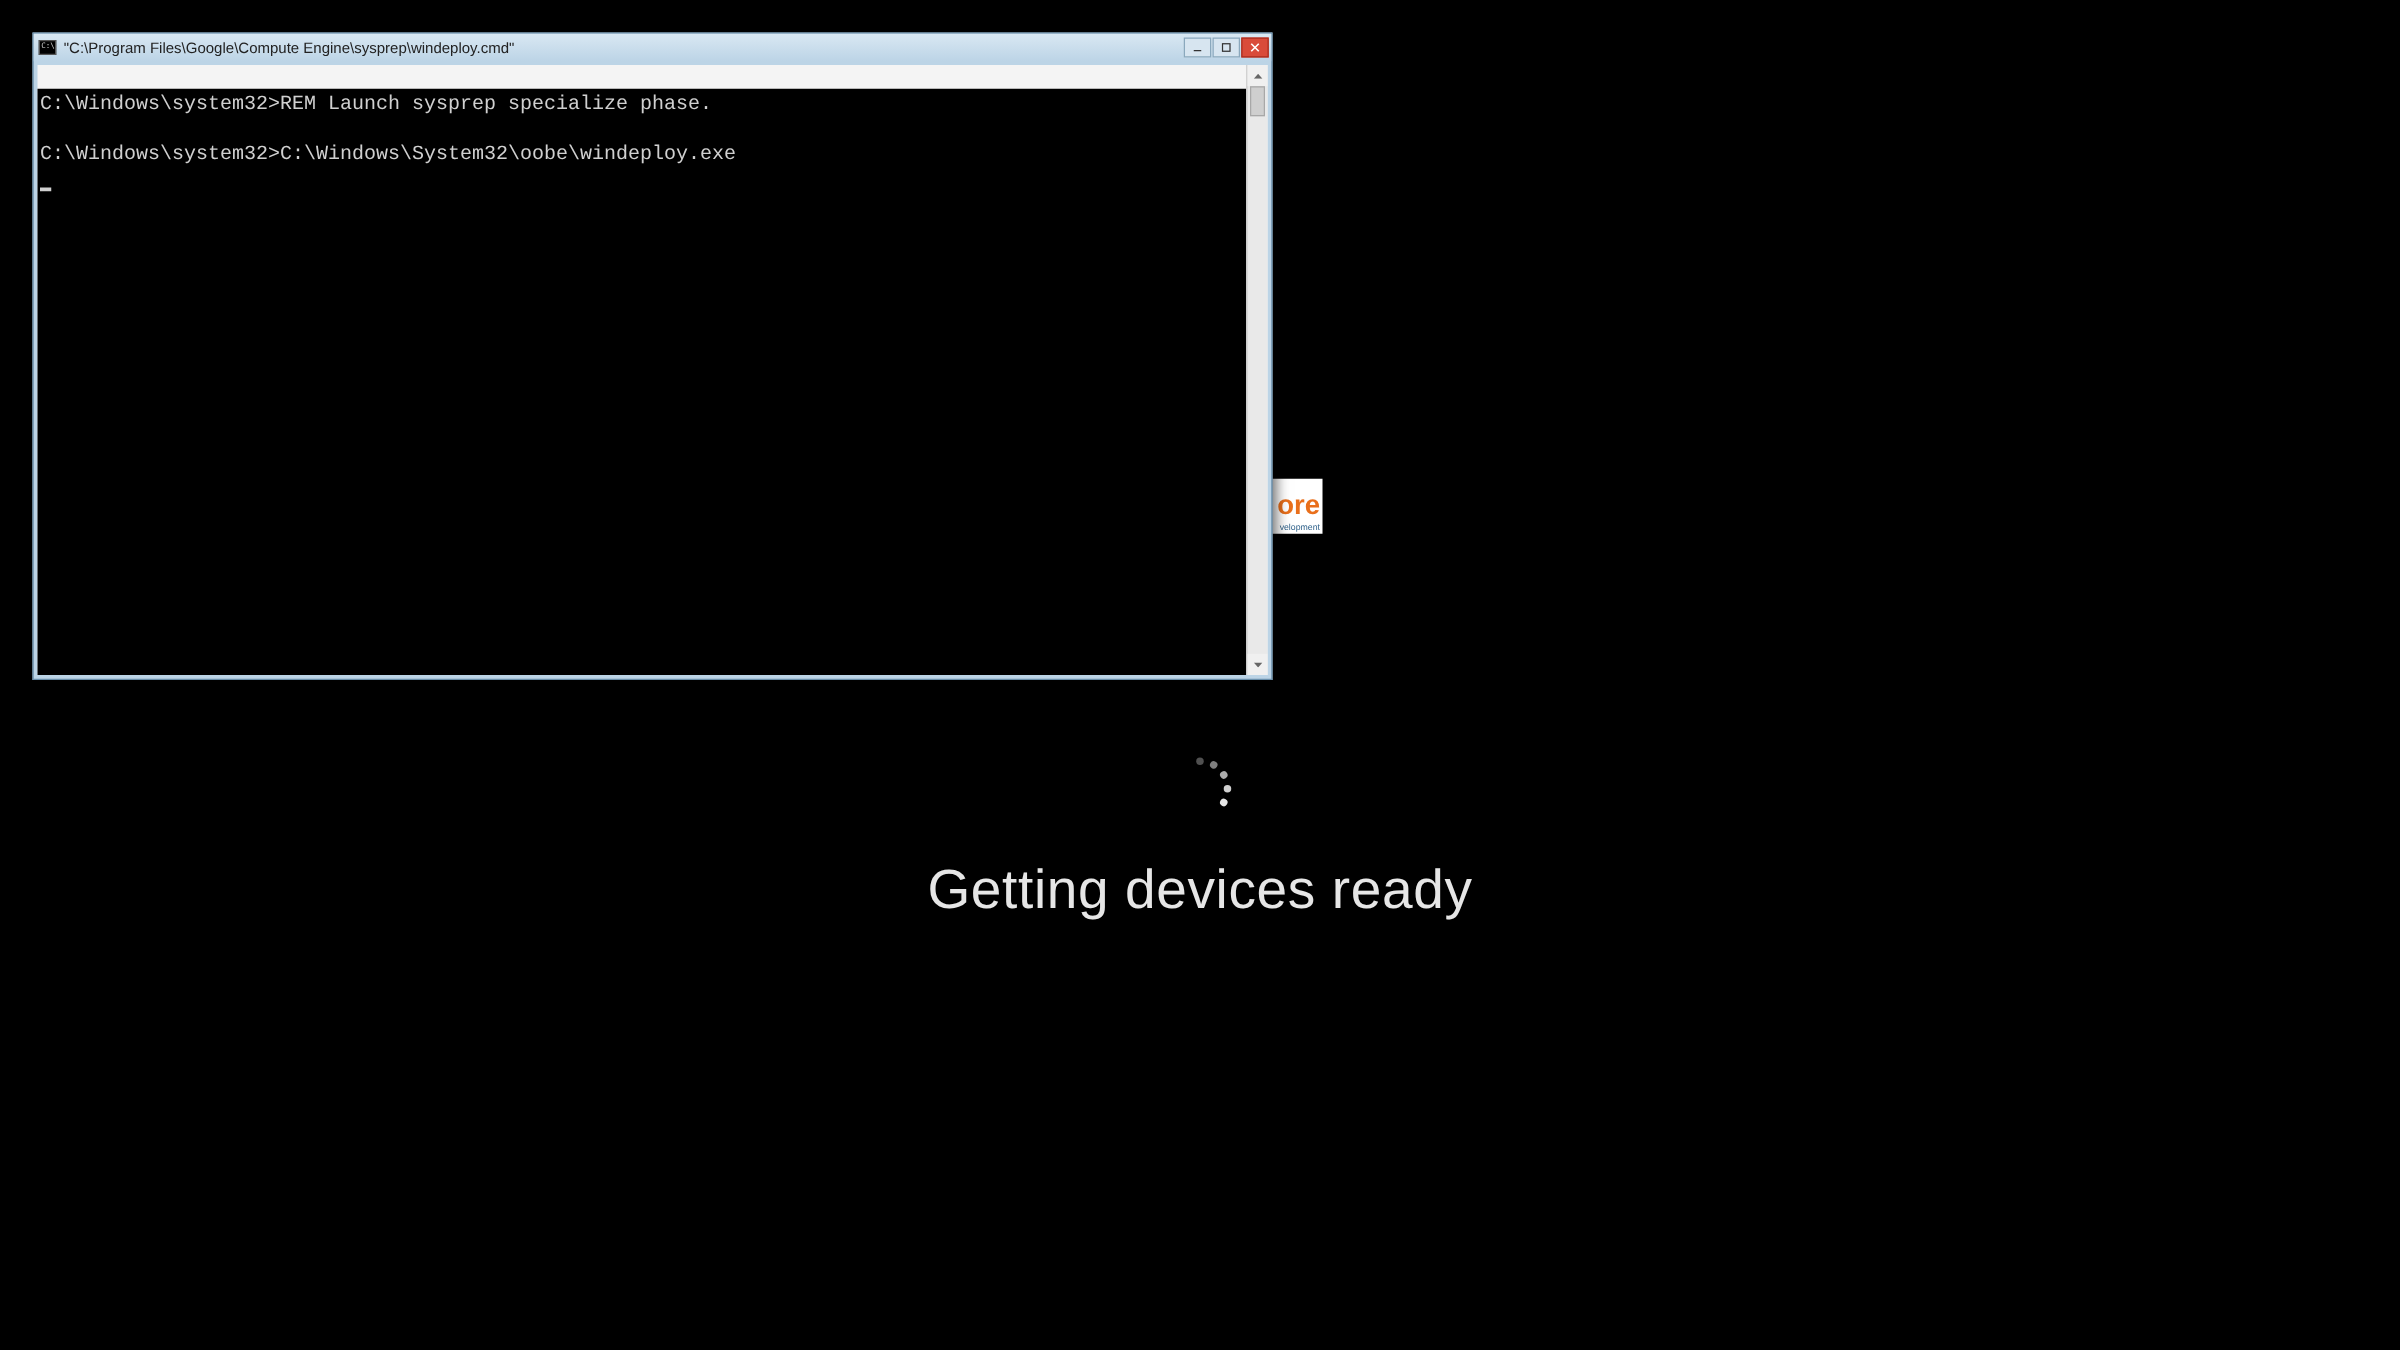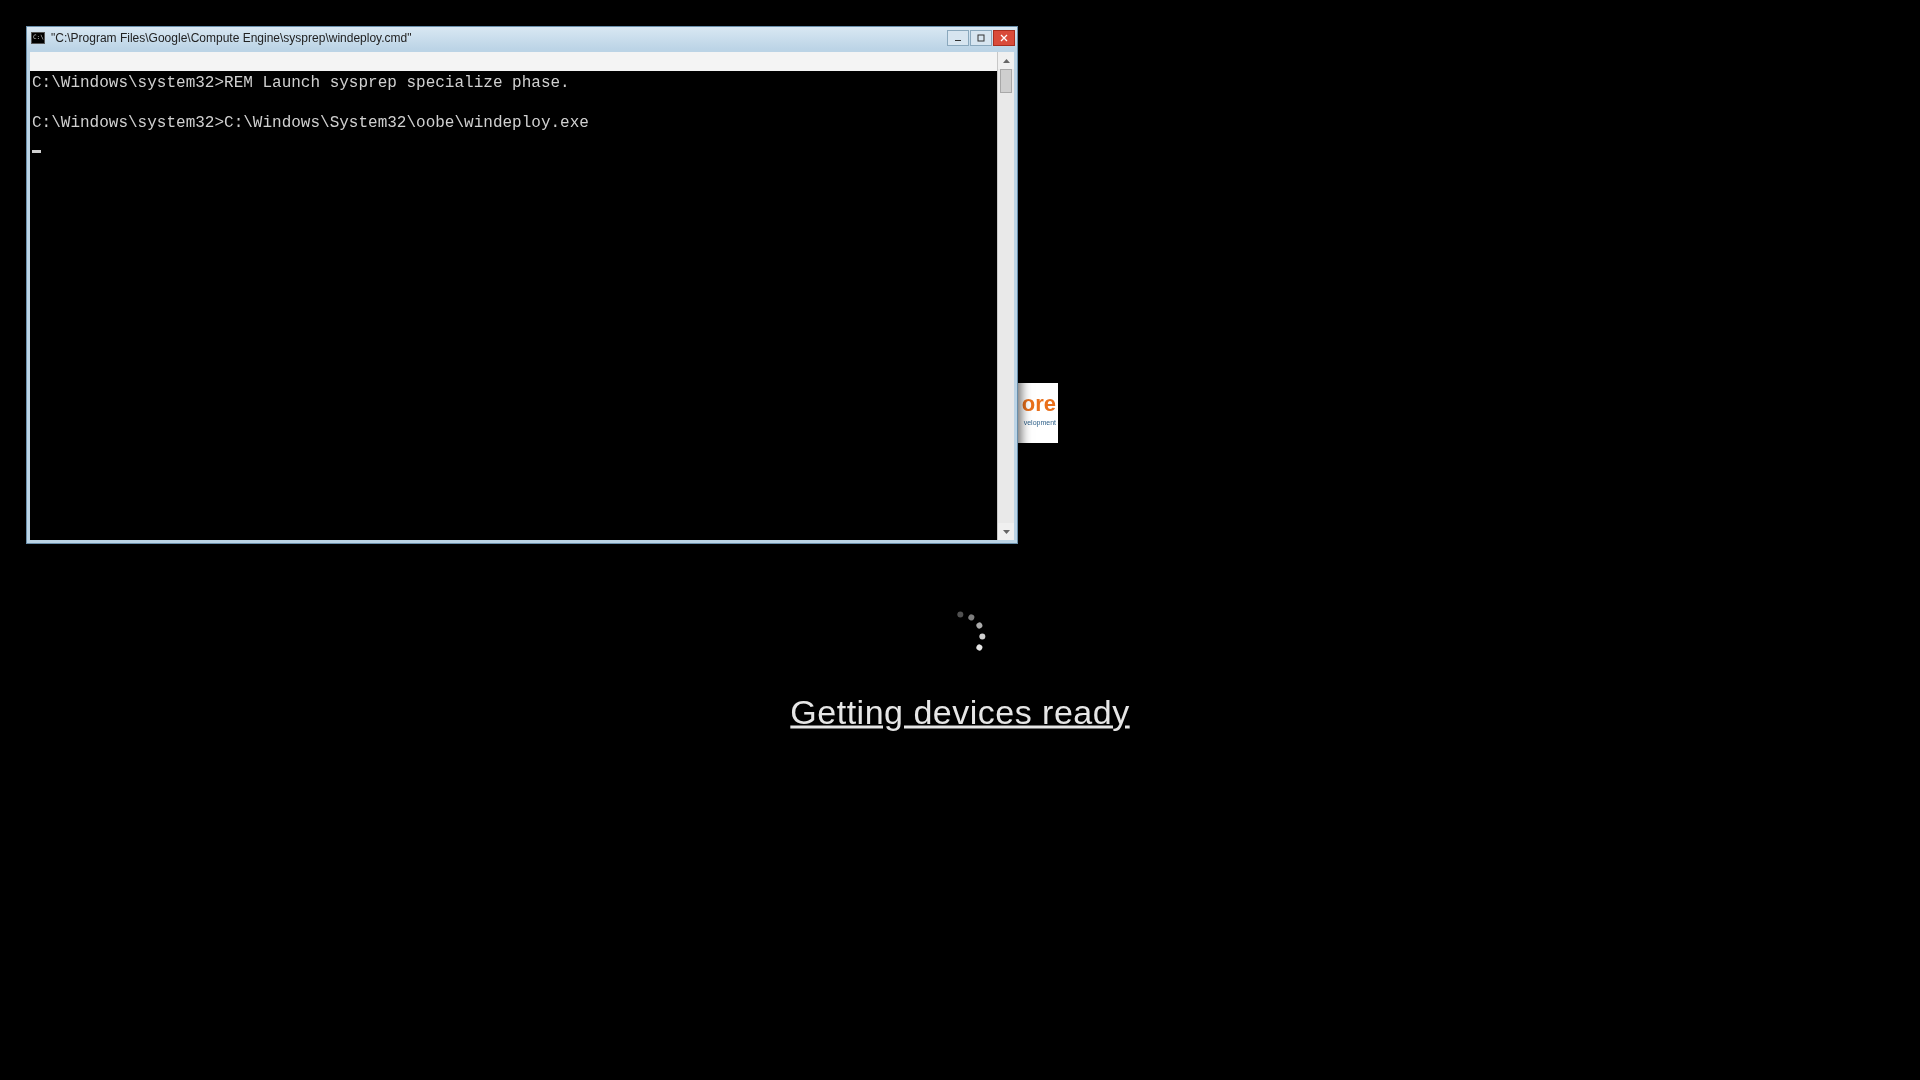--- a/index.html
+++ b/index.html
@@ -37,33 +37,32 @@
     top: 50%;
     margin: -3px 0 0 -3px;
   }
   
   .spinner .dot:nth-child(1){transform:rotate(-90deg)  translate(22px);opacity:.35}
   .spinner .dot:nth-child(2){transform:rotate(-60deg)  translate(22px);opacity:.55}
   .spinner .dot:nth-child(3){transform:rotate(-30deg)  translate(22px);opacity:.75}
   .spinner .dot:nth-child(4){transform:rotate(0deg)    translate(22px);opacity:.9}
   .spinner .dot:nth-child(5){transform:rotate(30deg)   translate(22px);opacity:1}
   .boot-text {
-    font-size: 34px;
+    font-size: 44px;
     font-weight: 300;
     letter-spacing: .5px;
-    text-decoration: underline;
   }
 
   
   .logo-card {
     position: absolute;
     left: 1018px;
     top: 383px;
     width: 40px;
-    height: 60px;
+    height: 44px;
     background: #fff;
     color: #e96f1b;
     font-weight: 700;
     font-size: 22px;
     line-height: 1;
     padding: 10px 2px 2px;
     text-align: right;
     overflow: hidden;
   }
   .logo-card .sub {

